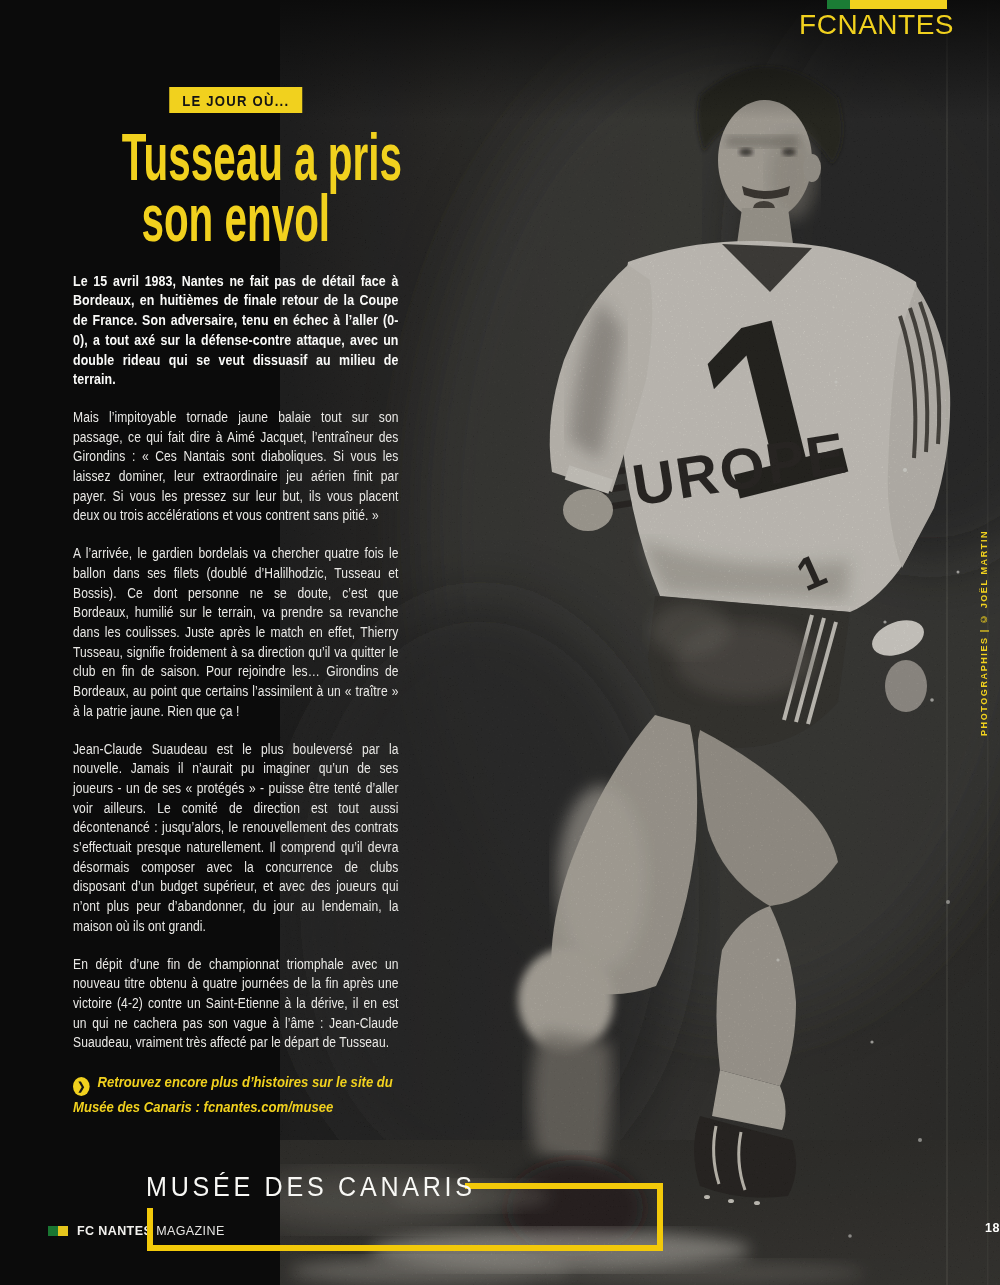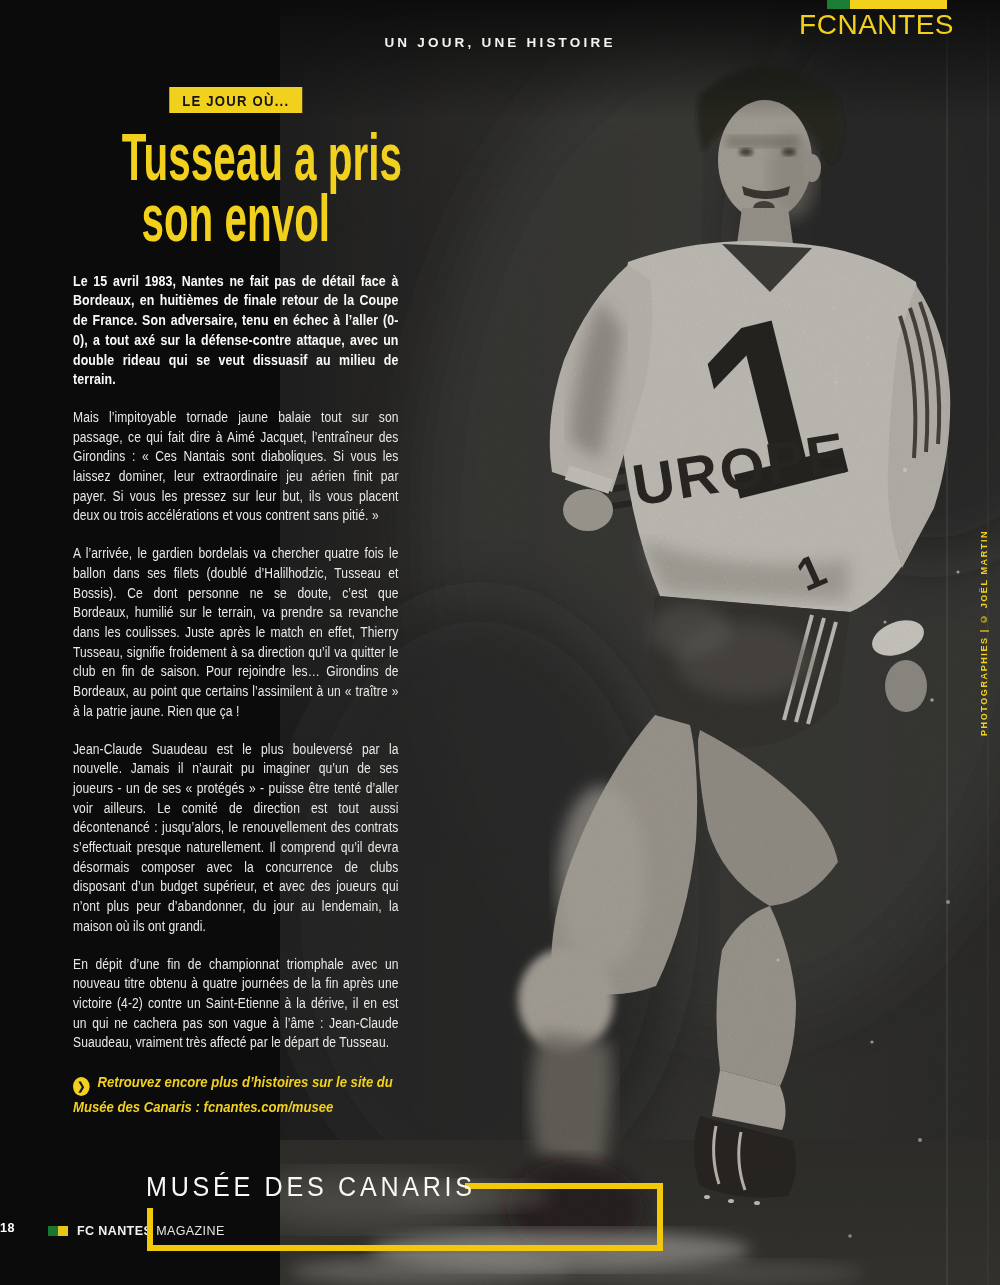--- a/index.html
+++ b/index.html
@@ -82,21 +82,21 @@
     position:absolute;left:48px;top:1224px;z-index:2;display:flex;align-items:center;
     color:#F2F1EE;font-size:12.5px;letter-spacing:.4px;
   }
   .footer-logo{display:flex;margin-right:9px;}
   .footer-logo i{display:block;width:10px;height:10px;}
   .footer-logo .sq-green{background:var(--green);}
   .footer-logo .sq-yellow{background:var(--accent);}
   .footer-left b{font-weight:700;margin-right:4px;}
   .footer-left span{font-weight:400;opacity:.95;}
   .page-num{
-    position:absolute;left:0;top:1221px;width:1000px;text-align:left;z-index:2;
+    position:absolute;left:0;top:1221px;width:1000px;text-align:right;z-index:2;
     color:#FDFDFB;font-size:12.5px;font-weight:700;letter-spacing:.5px;
   }
   
   .credit{
     position:absolute;right:11px;top:556px;height:180px;z-index:5;
     writing-mode:vertical-rl;transform:rotate(180deg);
     color:var(--accent);font-size:9px;font-weight:700;letter-spacing:1.6px;
     white-space:nowrap;
   }
 </style>
@@ -237,21 +237,20 @@
       </g>
       <rect x="946" y="0" width="2" height="1285" fill="#b5b1a7" opacity=".12"></rect>
       <rect x="987" y="0" width="1.5" height="1285" fill="#b5b1a7" opacity=".08"></rect>
 
       <rect x="280" y="0" width="720" height="1285" filter="url(#grainW)" opacity=".10"></rect>
       <rect x="280" y="0" width="720" height="1285" filter="url(#grainB)" opacity=".16"></rect>
       <rect x="280" y="0" width="720" height="120" fill="url(#topf)"></rect>
     </svg>
   </div>
 
-  <div class="kicker">UN JOUR, UNE HISTOIRE</div>
   <div class="brand-bar">
     <div class="brand-bar-green"></div>
   </div>
   <div class="brand">FCNANTES</div>
 
   <div class="article">
     <div class="badge-row">
       <span class="badge">LE JOUR OÙ...</span>
     </div>
     <h1 class="title">

